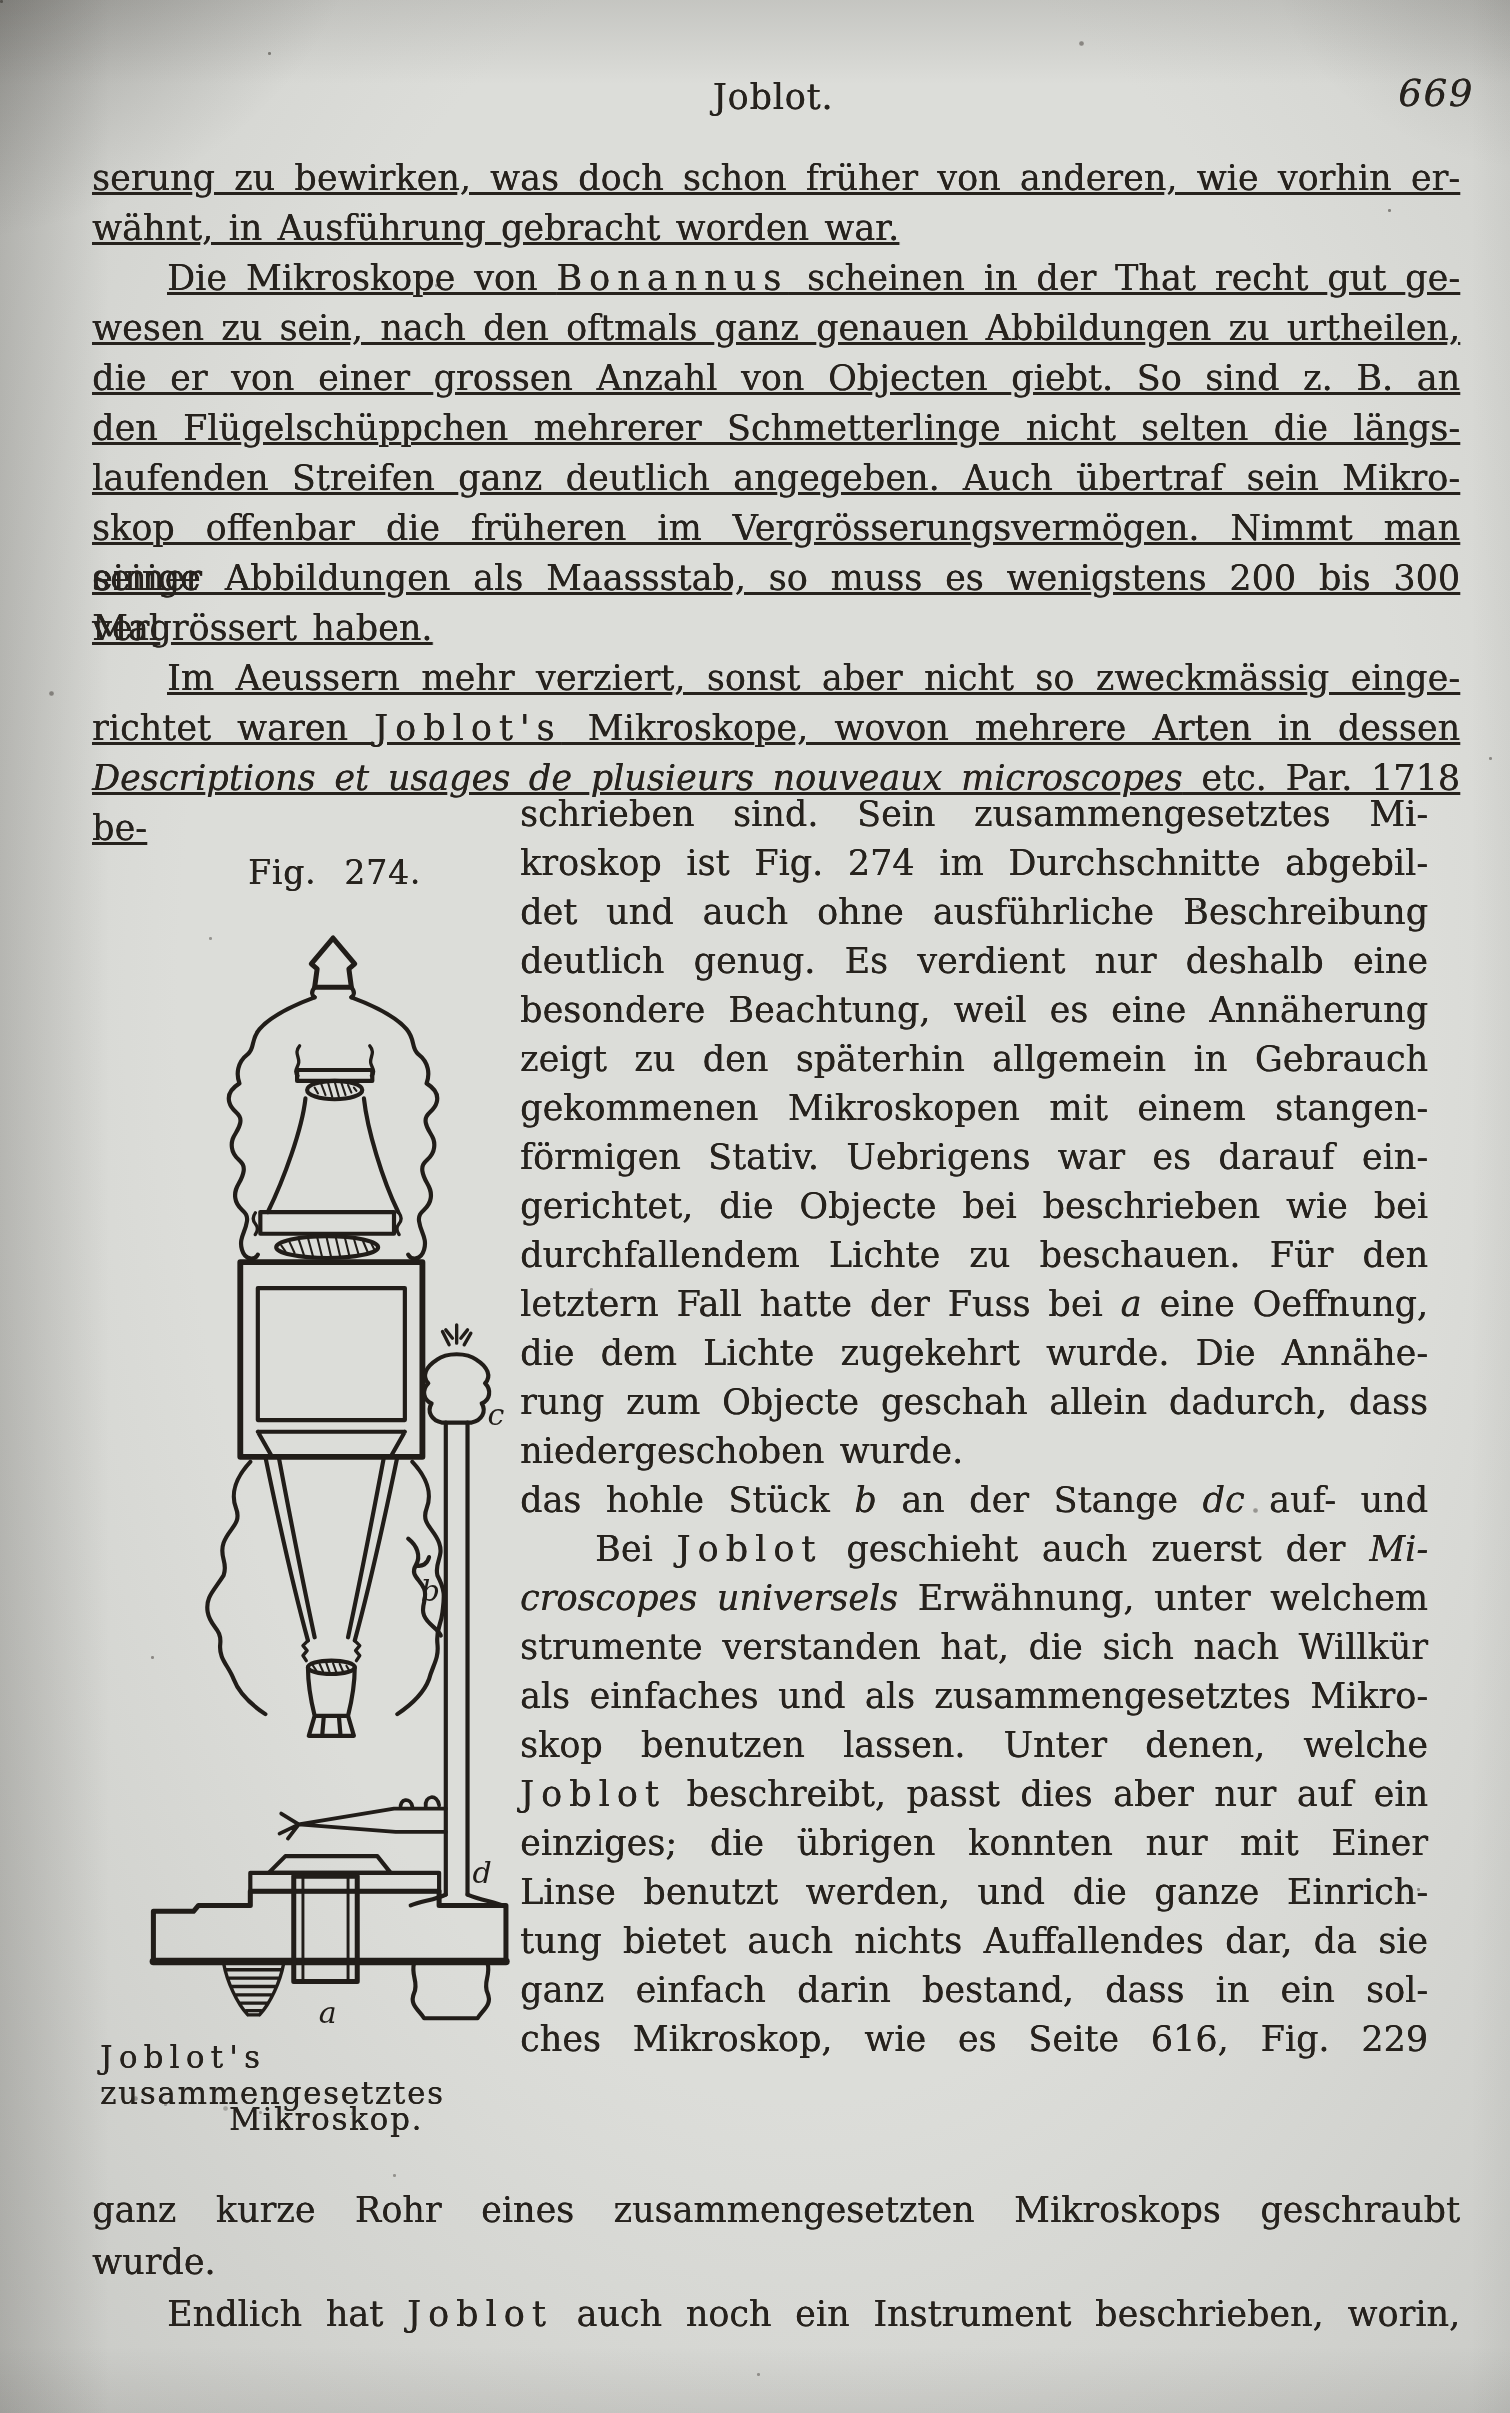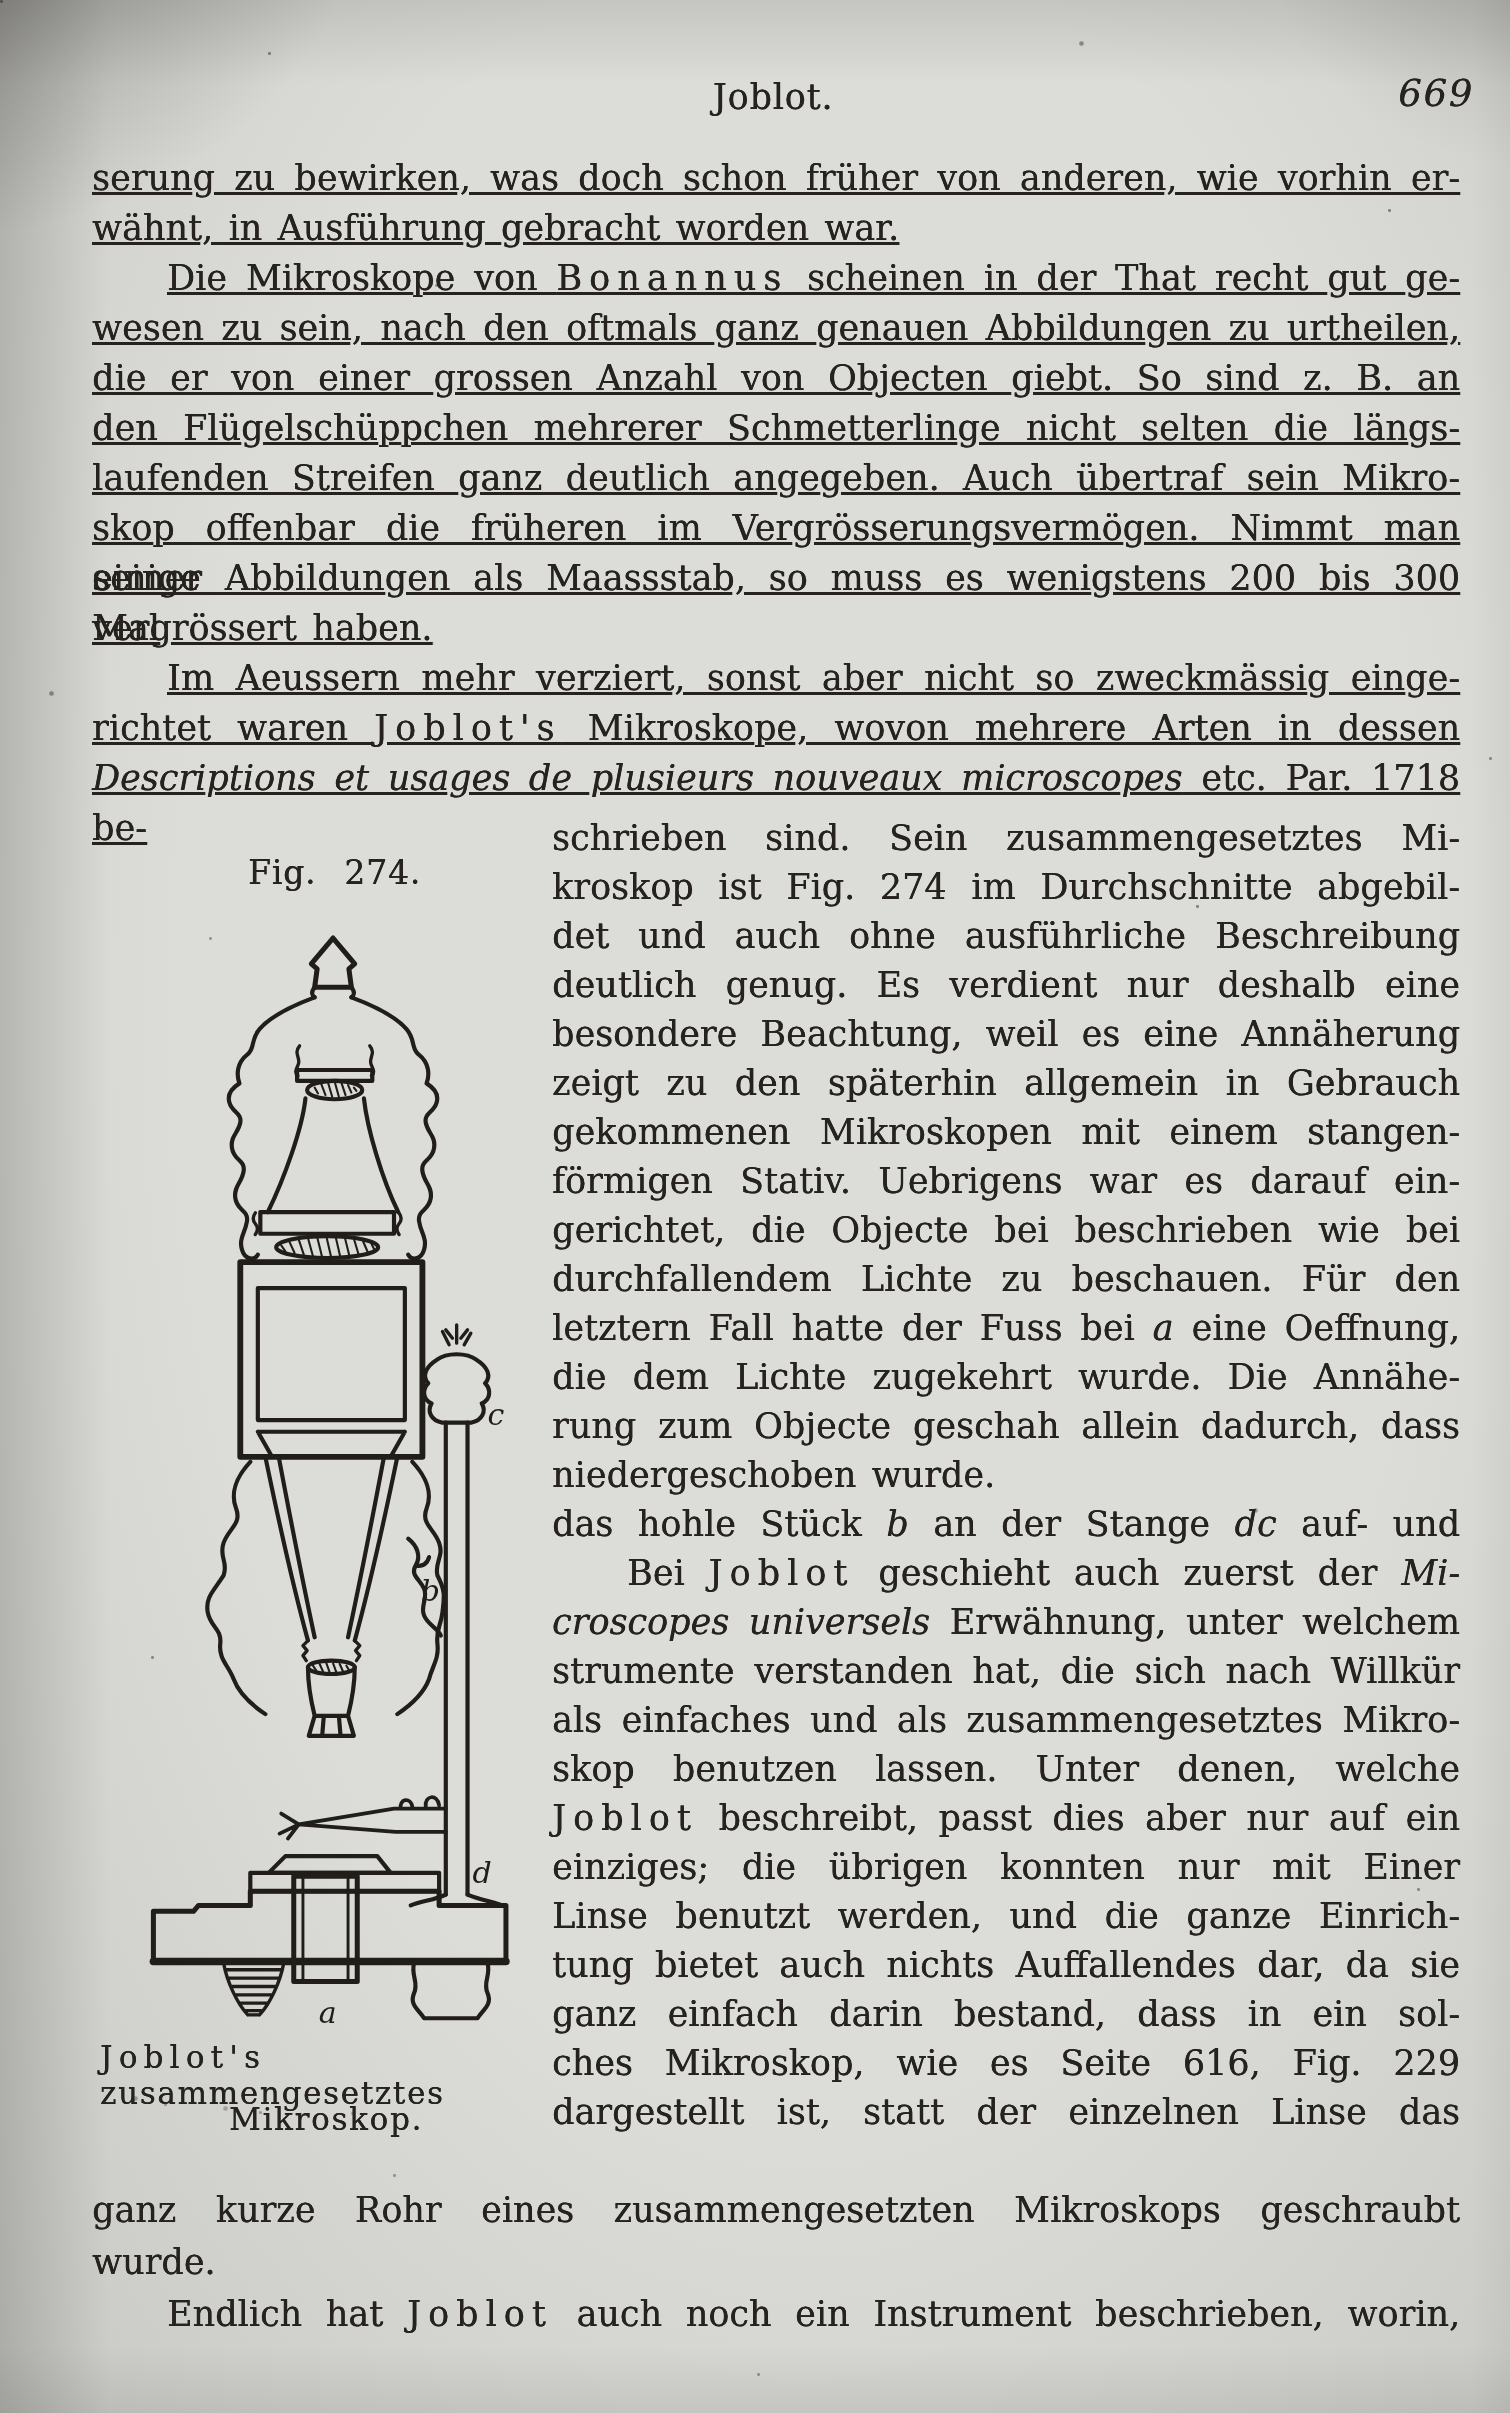--- a/index.html
+++ b/index.html
@@ -21,21 +21,21 @@
   .header-title{
     position:absolute;left:0;top:77px;width:100%;text-align:center;
     font-size:35px;letter-spacing:0.8px;
   }
   .page-number{
     position:absolute;top:72px;right:72px;font-size:37px;letter-spacing:1.7px;font-style:italic;
   }
   .block{position:absolute;}
   #block-top{left:92px;top:153px;width:1368px;text-decoration:underline;}
   #block-top .line{height:50px;line-height:50px;font-size:35px;}
-  #block-right{left:552px;top:790px;width:908px;margin-top:24px;}
+  #block-right{left:520px;top:790px;width:908px;}
   #block-right .line{height:49px;line-height:49px;font-size:35px;}
   #block-bottom{left:92px;top:2184px;width:1368px;}
   #block-bottom .line{height:52px;line-height:52px;font-size:35px;}
   .line{
     text-align:justify;text-align-last:justify;
     word-spacing:4.2px;
   }
   .line.end{text-align-last:left;}
   .line.indent{text-indent:75px;}
   .sp{letter-spacing:0.2em;}
@@ -118,21 +118,20 @@
       <div class="line txt"><i>croscopes universels</i> Erwähnung, unter welchem</div>
       <div class="line txt">strumente verstanden hat, die sich nach Willkür</div>
       <div class="line txt">als einfaches und als zusammengesetztes Mikro-</div>
       <div class="line txt">skop benutzen lassen. Unter denen, welche</div>
       <div class="line txt"><span class="sp">Joblot</span> beschreibt, passt dies aber nur auf ein</div>
       <div class="line txt">einziges; die übrigen konnten nur mit Einer</div>
       <div class="line txt">Linse benutzt werden, und die ganze Einrich-</div>
       <div class="line txt">tung bietet auch nichts Auffallendes dar, da sie</div>
       <div class="line txt">ganz einfach darin bestand, dass in ein sol-</div>
       <div class="line txt">ches Mikroskop, wie es Seite 616, Fig. 229</div>
-      <div class="line txt">dargestellt ist, statt der einzelnen Linse das</div>
     </div>
 
   <div class="block" id="block-bottom">
       <div class="line txt">ganz kurze Rohr eines zusammengesetzten Mikroskops geschraubt</div>
       <div class="line txt end">wurde.</div>
       <div class="line txt indent">Endlich hat <span class="sp">Joblot</span> auch noch ein Instrument beschrieben, worin,</div>
     </div>
 
   <div class="fig-caption-top txt">Fig. 274.</div>
 

